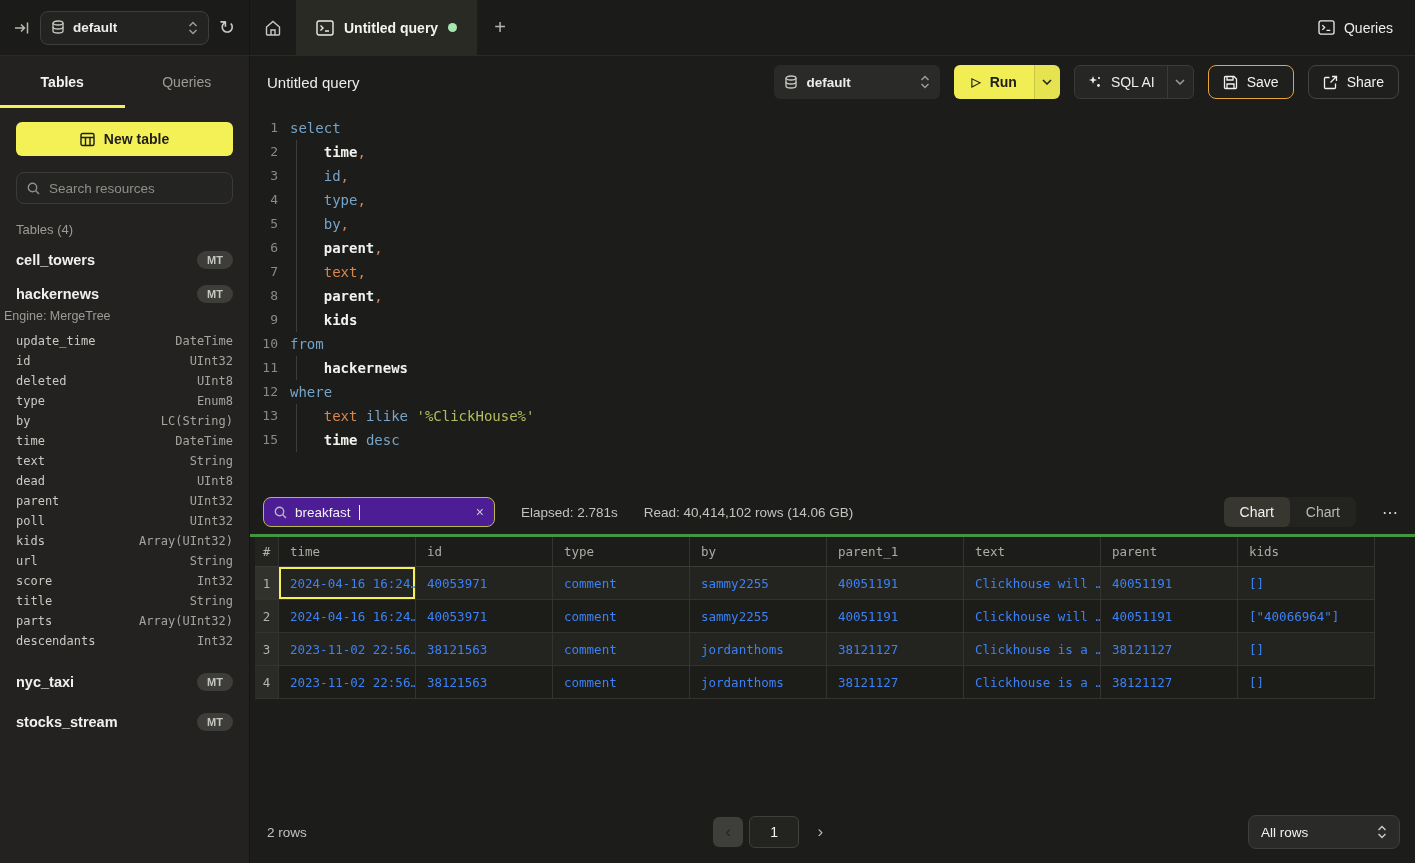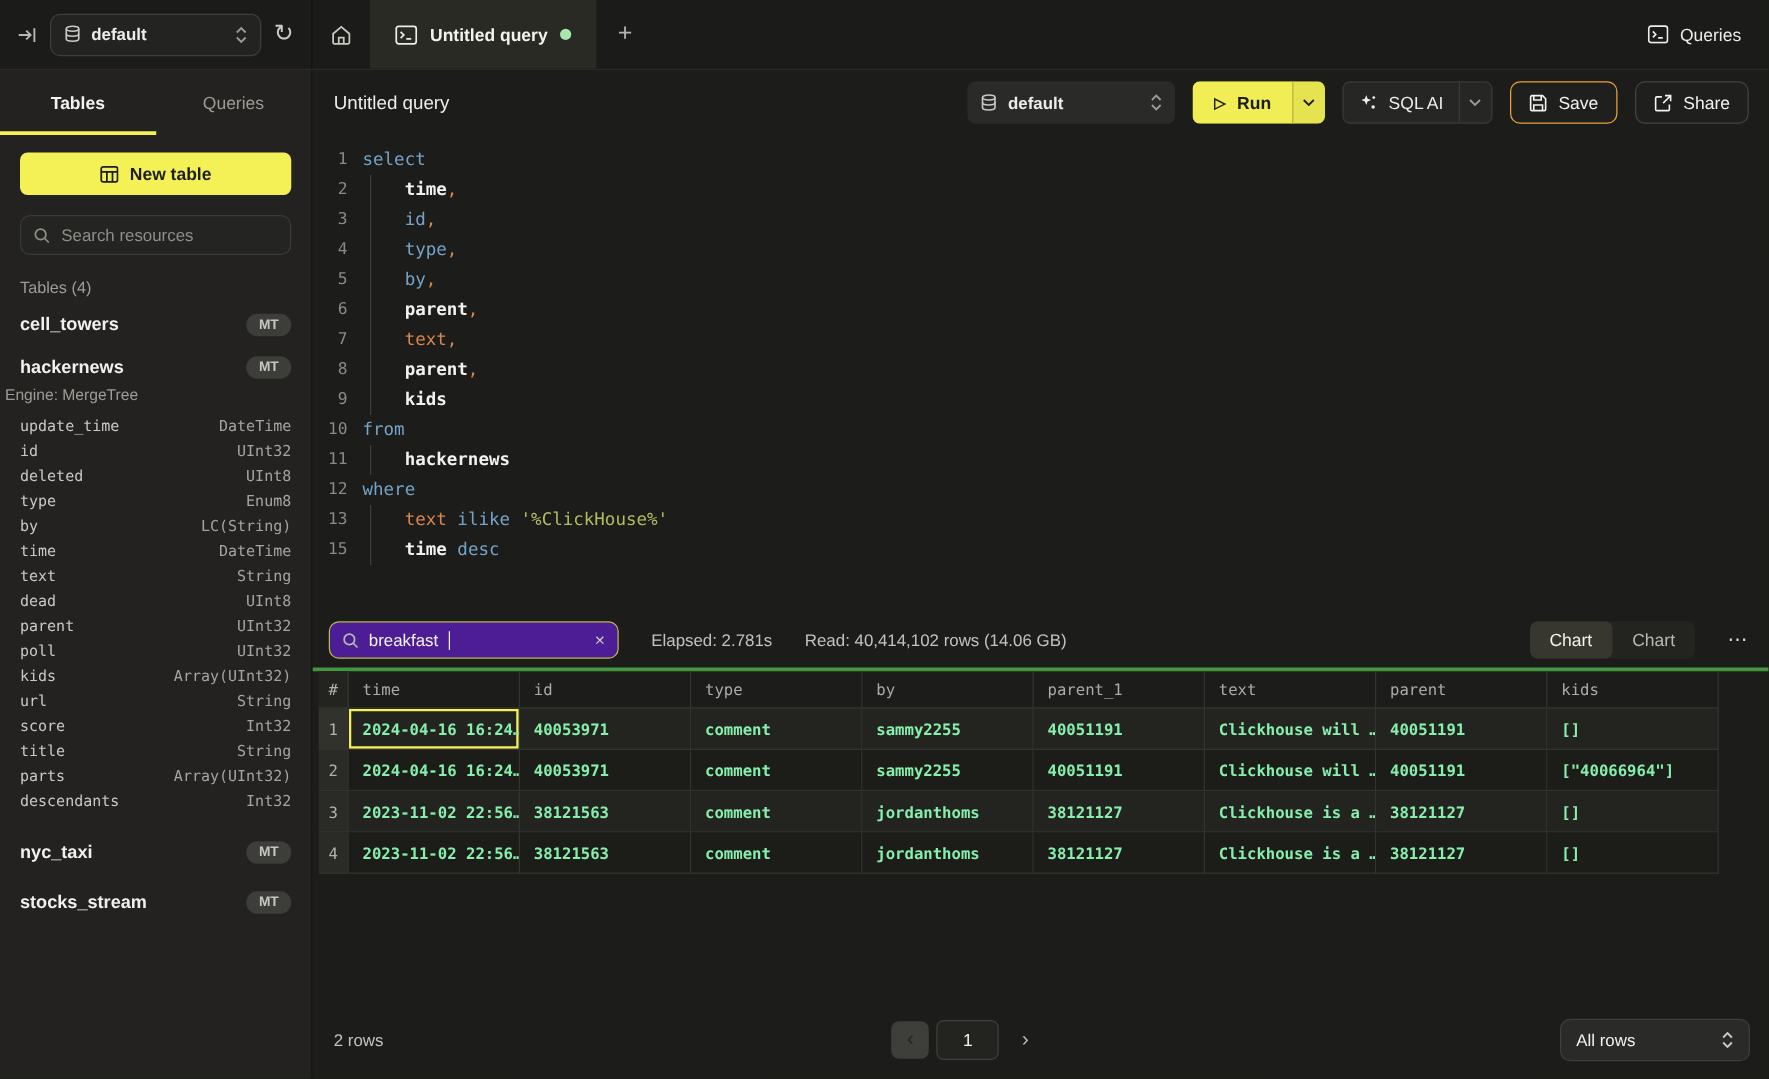--- a/index.html
+++ b/index.html
@@ -90,21 +90,21 @@
   .more-btn { font-size:16px; color:#d9d9d4; background:none; border:none; cursor:pointer; letter-spacing:1px; }
   .green-line { height:3px; flex:0 0 3px; background:#449540; }
 
   
   .rtable { margin-left:5px; width:1120px; font-family:"DejaVu Sans Mono", monospace; font-size:12.5px; }
   .rrow { display:grid; grid-template-columns:24px repeat(8,137px); }
   .rrow.hdr { height:30px; }
   .rrow.bodyr { height:33px; }
   .rcell { display:flex; align-items:center; padding:0 11px; overflow:hidden; white-space:nowrap; border-right:1px solid #333331; border-bottom:1px solid #333331; }
   .rrow.hdr .rcell { color:#acaca6; border-bottom:1px solid #3a3a36; }
-  .rrow.bodyr .rcell { color:#86efac; font-weight:700; }
+  .rrow.bodyr .rcell { color:#3b82f6; font-weight:400; }
   .rrow.odd .rcell { background:#232320; }
   .rrow.even .rcell { background:#1c1c19; }
   .rcell.numc { justify-content:center; padding:0; color:#b3b3ad !important; font-weight:400 !important; background:#2a2a26 !important; }
   .rrow.hdr .rcell.numc { background:#232320 !important; }
   .rrow.selrow .rcell.numc { background:#32322d !important; }
   .rcell.selcell { box-shadow:inset 0 0 0 2px #f4f157; }
 
   
   .rfooter { margin-top:auto; height:62px; flex:0 0 62px; display:flex; align-items:center; padding:0 15px 0 17px; position:relative; }
   .rows-label { font-size:13.5px; color:#c3c3be; }

